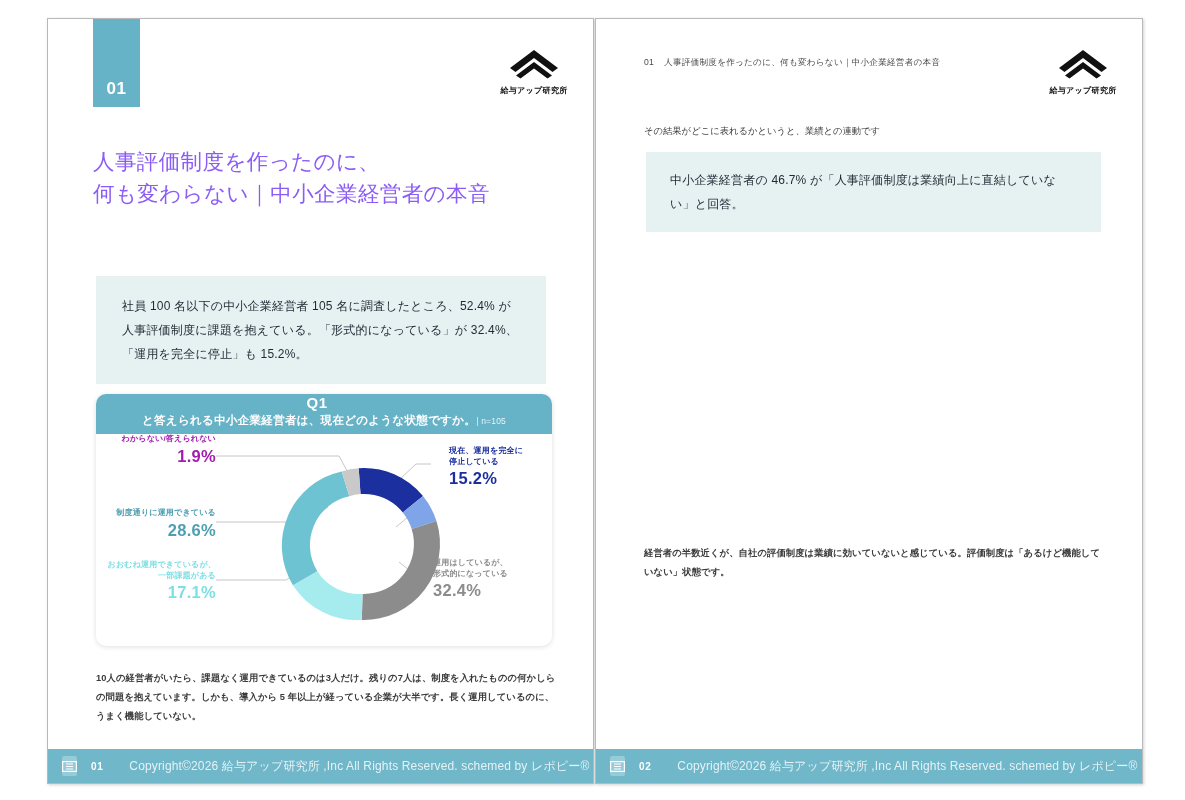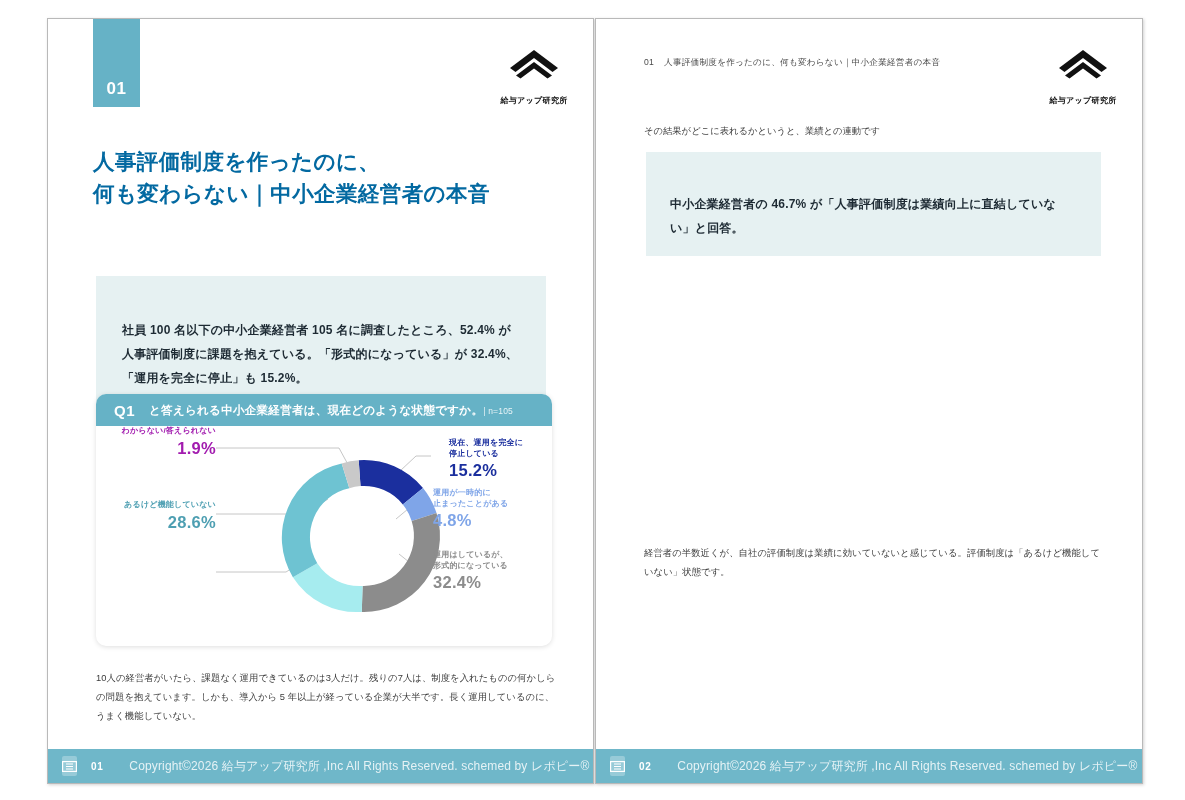--- a/index.html
+++ b/index.html
@@ -28,71 +28,71 @@
     background:#66b2c6;color:#fff;
     display:flex;align-items:flex-end;justify-content:center;
     font-size:17px;font-weight:700;letter-spacing:.5px;
     padding-bottom:8px;box-sizing:border-box;
   }
   .logo{
     position:absolute;right:20px;top:30px;width:78px;text-align:center;
   }
   .logo svg{display:block;margin:0 auto;}
   .logo .logo-text{
-    font-size:8px;font-weight:700;color:#111;letter-spacing:.3px;margin-top:16px;
+    font-size:8px;font-weight:700;color:#111;letter-spacing:.3px;margin-top:6px;
     white-space:nowrap;
   }
 
   .title-main{
     position:absolute;left:45px;top:128px;width:470px;
-    font-size:21.5px;font-weight:700;color:#0369a1;line-height:1.48;
+    font-size:21.5px;font-weight:400;color:#8b5cf6;line-height:1.48;
     letter-spacing:.4px;
   }
   .lead{
     position:absolute;left:45px;top:215px;width:460px;
     font-size:9.5px;color:#3f3f3f;line-height:1.95;letter-spacing:.15px;
   }
 
   .callout{
     position:absolute;background:#e6f1f2;
     box-sizing:border-box;
   }
   .callout .ctext{
-    font-size:12px;font-weight:700;color:#1d2a33;line-height:2.0;letter-spacing:.2px;margin-top:24px;
+    font-size:12px;font-weight:400;color:#1d2a33;line-height:2.0;letter-spacing:.2px;
   }
   #p1-callout{left:48px;top:257px;width:450px;padding:18px 24px 18px 26px;}
 
   
   .chart-card{
     position:absolute;background:#ffffff;border-radius:10px;
     box-shadow:0 1px 5px rgba(0,0,0,0.13);
     overflow:hidden;
   }
   #p1-card{left:48px;top:375px;width:456px;height:252px;}
 
   .qbar{
     background:#66b2c6;color:#fff;display:flex;align-items:center;
     box-sizing:border-box;
   }
-  #p1-qbar{height:32px;padding:0 18px;}
+  #p1-qbar{height:40px;padding:0 18px;flex-direction:column;}
   .qlabel{font-size:15px;font-weight:700;letter-spacing:.5px;margin-right:14px;flex:0 0 auto;}
   .qtext{font-size:11.5px;font-weight:700;line-height:1.62;letter-spacing:.3px;}
   .qn{font-size:8.5px;font-weight:400;opacity:.85;letter-spacing:.2px;}
 
   .donut-wrap{position:relative;width:100%;height:100%;}
   .donut-wrap svg{position:absolute;left:0;top:0;}
 
   .lbl{position:absolute;line-height:1.32;white-space:nowrap;}
   .lbl .t{font-size:8px;font-weight:700;letter-spacing:.2px;display:block;}
   .lbl .v{font-size:16.5px;font-weight:700;letter-spacing:.3px;display:block;margin-top:1px;}
   .lbl.right{text-align:left;}
   .lbl.left{text-align:right;}
 
   .body-p{
-    position:absolute;font-size:9.3px;color:#3b3b3b;line-height:2.05;letter-spacing:.1px;
+    position:absolute;font-size:9.3px;color:#3b3b3b;line-height:2.05;letter-spacing:.1px;font-weight:bold;
   }
 
   
   .footer{
     position:absolute;left:0;bottom:0;width:100%;height:34px;
     background:#6fb7c9;display:flex;align-items:center;
   }
   .footer .ficon{
     width:24px;height:20px;margin-left:14px;background:rgba(255,255,255,.28);
     border-radius:2px;display:flex;align-items:center;justify-content:center;
@@ -175,36 +175,36 @@
             <path d="M-17.2 -74.0 A76 76 0 0 1 0 -76 L0 -50 A50 50 0 0 0 -11.3 -48.7 Z" fill="#c9c9c9" transform="rotate(-4)"></path>
           </g>
         </svg>
 
         <div class="lbl left" style="left:10px;top:0;width:110px;color:#a21caf;">
           <span class="t">わからない/答えられない</span>
           <span class="v">1.9%</span>
         </div>
 
         <div class="lbl left" style="left:-8px;top:74px;width:128px;color:#4e9fb2;">
-          <span class="t">あるけど機能していない</span>
+          <span class="t">制度通りに運用できている</span>
           <span class="v">28.6%</span>
         </div>
 
+        <div class="lbl left" style="left:-16px;top:126px;width:136px;color:#7ddfe6;">
+          <span class="t">おおむね運用できているが、</span>
+          <span class="t">一部課題がある</span>
+          <span class="v">17.1%</span>
+        </div>
 
         <div class="lbl right" style="left:353px;top:12px;width:116px;color:#1b2f9e;">
           <span class="t">現在、運用を完全に</span>
           <span class="t">停止している</span>
           <span class="v">15.2%</span>
         </div>
 
-        <div class="lbl right" style="left:337px;top:62px;width:116px;color:#7fa5e8;">
-          <span class="t">運用が一時的に</span>
-          <span class="t">止まったことがある</span>
-          <span class="v">4.8%</span>
-        </div>
 
         <div class="lbl right" style="left:337px;top:124px;width:116px;color:#8c8c8c;">
           <span class="t">運用はしているが、</span>
           <span class="t">形式的になっている</span>
           <span class="v">32.4%</span>
         </div>
       </div>
     </div>
 
     <div class="body-p" style="left:48px;top:650px;width:460px;">10人の経営者がいたら、課題なく運用できているのは3人だけ。残りの7人は、制度を入れたものの何かしらの問題を抱えています。しかも、導入から 5 年以上が経っている企業が大半です。長く運用しているのに、うまく機能していない。</div>

